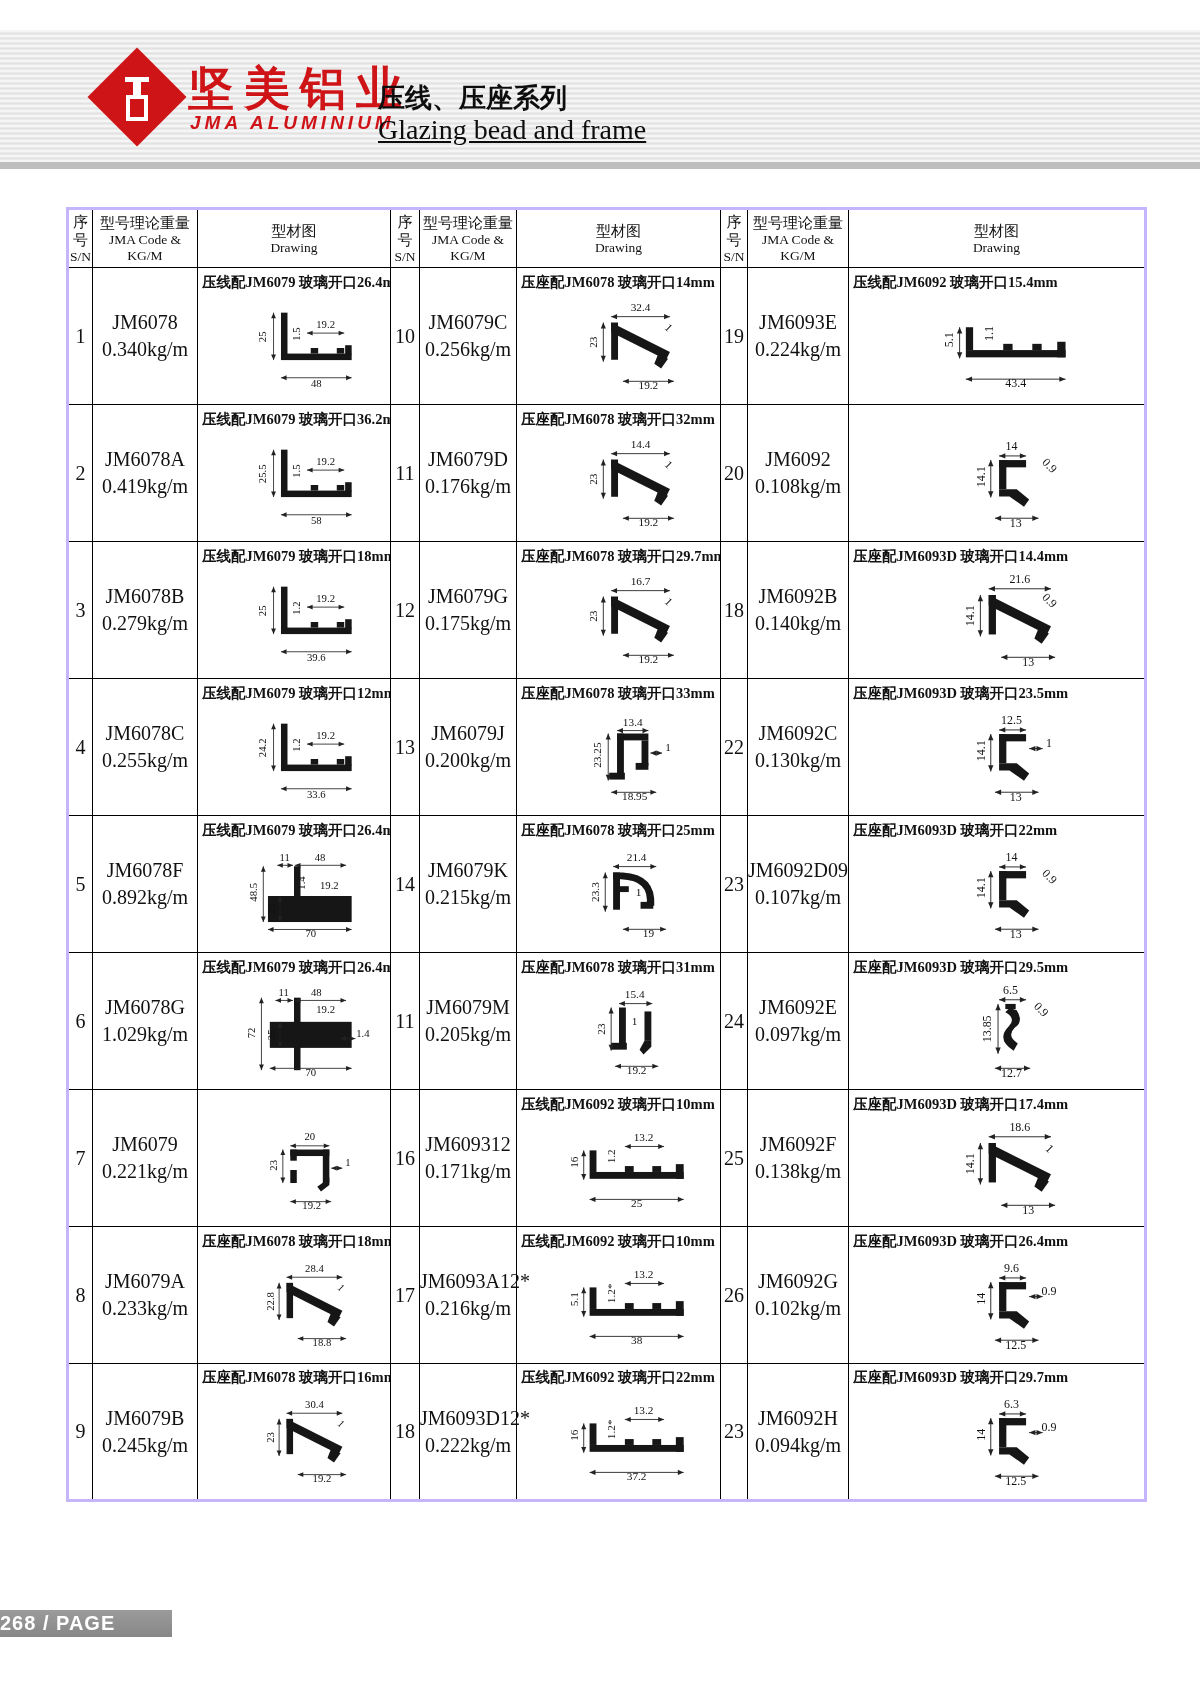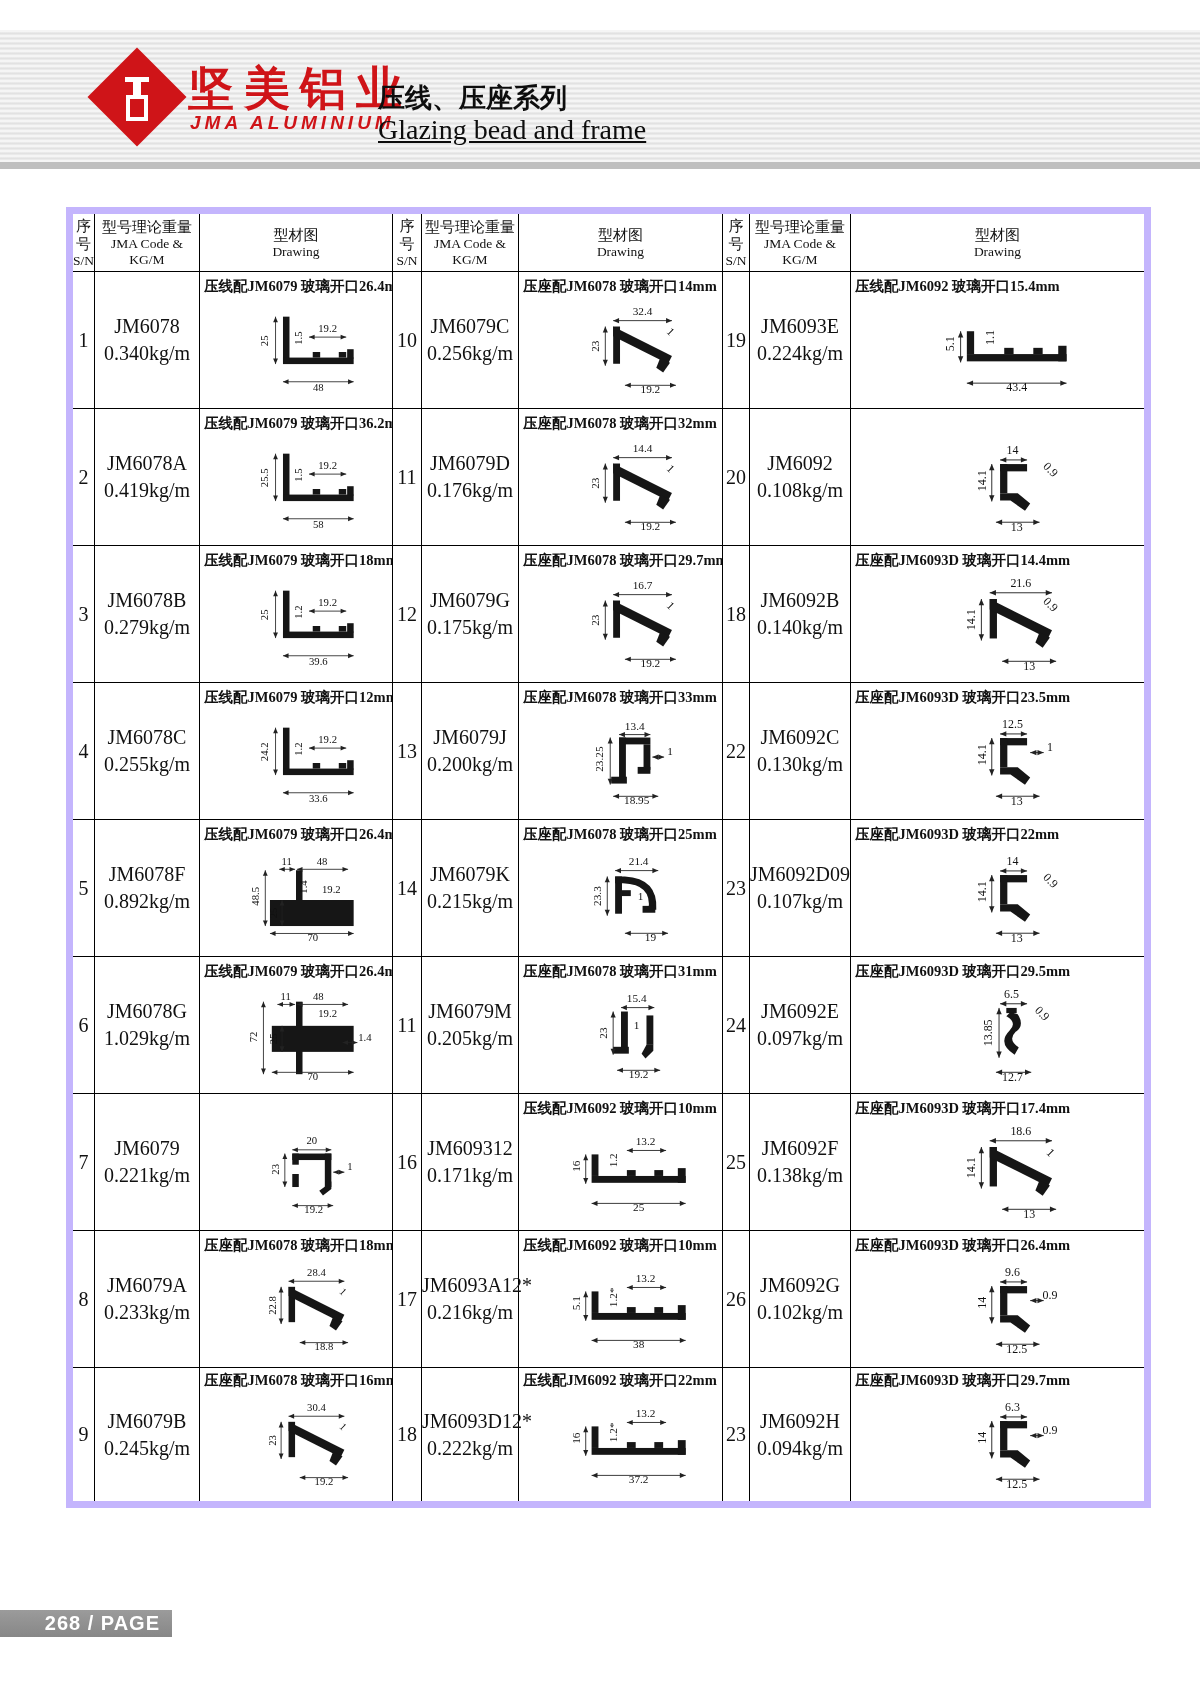--- a/index.html
+++ b/index.html
@@ -15,34 +15,34 @@
   .logo-cn{position:absolute;left:188px;top:28px;font-family:Liberation Sans, sans-serif;
         font-weight:bold;font-size:46px;letter-spacing:10px;color:#cf1418;white-space:nowrap;}
   .logo-en{position:absolute;left:190px;top:82px;font-family:"Liberation Sans",sans-serif;
         font-weight:bold;font-style:italic;font-size:19px;letter-spacing:4px;color:#cf1418;white-space:nowrap;text-align:center;}
   .title-cn{position:absolute;left:378px;top:50px;font-size:27px;font-weight:bold;color:#0d0d0d;white-space:nowrap;}
   .title-en{position:absolute;left:378px;top:84px;font-size:28px;color:#0d0d0d;white-space:nowrap;text-decoration:underline;}
   
   table.profiles{position:absolute;left:66px;top:207px;width:1078px;border-collapse:collapse;
         table-layout:fixed;}
   table.profiles td,table.profiles th{border:1.6px solid #000;padding:0;vertical-align:middle;}
-  table.profiles{border:7px solid #c4b5fd;}
+  table.profiles{border:3px solid #c4b5fd;}
   td.groupEdge,th.groupEdge{border-left-width:2.6px;}
   th .cn{display:block;font-size:15px;font-weight:normal;line-height:18px;padding-top:3px;}
   th .en{display:block;font-size:13.5px;font-weight:normal;line-height:16px;padding-bottom:2px;}
   td.sn{text-align:center;font-size:20px;}
   td.code{text-align:center;font-size:20px;line-height:27px;margin-left:6px;}
   td.drawing{vertical-align:top;}
   .dtitle{height:21px;font-size:14.5px;font-weight:600;padding:2px 0 0 4px;white-space:nowrap;overflow:hidden;}
   .sketch{display:block;margin:0 auto;}
   
   .badge{position:absolute;left:0;top:1610px;width:172px;height:27px;
         background:linear-gradient(180deg,#9b9b9b,#878787);color:#fff;
         font-family:"Liberation Sans",sans-serif;font-weight:bold;font-size:20px;
-        text-align:right;line-height:27px;padding-right:12px;box-sizing:border-box;letter-spacing:1px;}
+        line-height:27px;padding-right:12px;box-sizing:border-box;letter-spacing:1px;}
   .note-cn{position:absolute;left:192px;top:1592px;font-size:20px;font-weight:600;
         font-family:"Liberation Sans",sans-serif;white-space:nowrap;}
   .note-en{position:absolute;left:192px;top:1620px;font-size:20.5px;white-space:nowrap;}
 </style>
 </head>
 <body>
 
 <div class="page">
 
   <div class="band">

